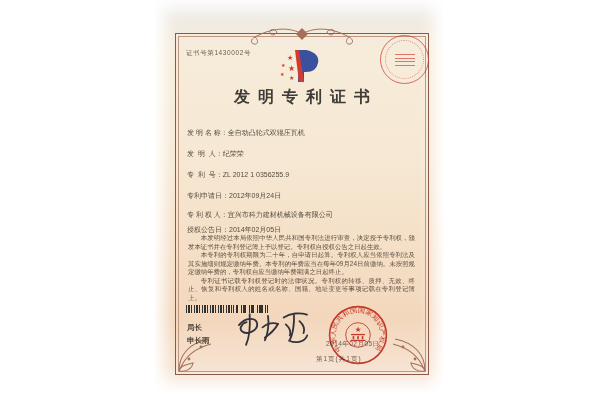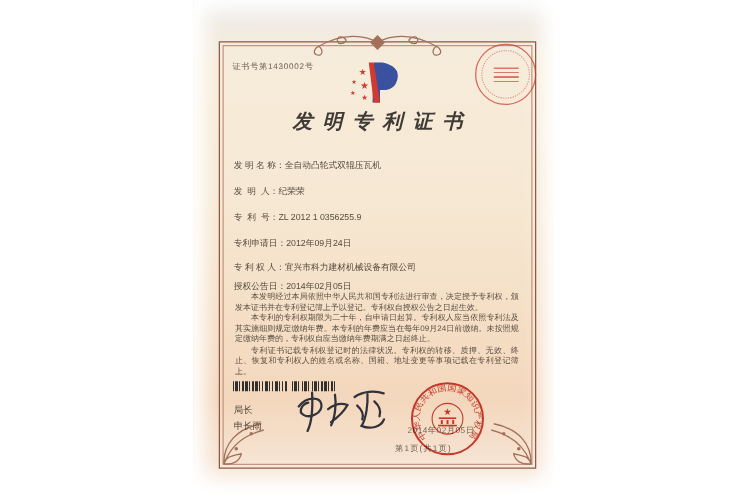--- a/index.html
+++ b/index.html
@@ -21,35 +21,35 @@
   .vseal{position:absolute;left:204px;top:1px;width:47px;height:47px;border-radius:50%;
         border:1.5px solid rgba(201,54,42,.8);display:flex;align-items:center;
         justify-content:center;opacity:.9;}
   .vseal::before{content:"";position:absolute;inset:4px;border-radius:50%;
         border:1px dotted rgba(201,54,42,.55);}
   .vseal-text{width:20px;height:12px;
         background:repeating-linear-gradient(180deg,rgba(201,54,42,.7) 0 1.2px,
                    transparent 1.2px 3.6px);}
   .title{position:absolute;left:0;top:53px;width:100%;text-align:center;font-size:16px;
         font-weight:600;letter-spacing:8px;padding-left:8px;box-sizing:border-box;
-        color:#3f3b36;font-family:"Liberation Serif",serif;font-style:italic;}
+        color:#3f3b36;font-family:"Liberation Serif",serif;}
   .fields{position:absolute;left:11px;top:95px;right:10px;font-size:7px;color:#554a3e;
         line-height:8px;}
   .field-row{display:flex;margin-bottom:13px;}
   .field-row.m4{margin-bottom:11px;}
   .field-row.m5{margin-bottom:7px;}
   .field-label{white-space:pre;}
   .paras{position:absolute;left:12px;right:13px;top:200px;font-size:6.4px;
         line-height:1.34;text-align:justify;color:#5c5044;}
   .paras p{margin:0;text-indent:2em;}
   .barcode{position:absolute;left:10px;top:271px;width:82px;height:8px;
         background:repeating-linear-gradient(90deg,#30302e 0 1px,transparent 1px 2.1px,
         #30302e 2.1px 4.4px,transparent 4.4px 5.3px,#30302e 5.3px 6px,transparent 6px 7.9px);}
   .signer{position:absolute;left:11px;top:287px;font-size:7.5px;color:#4e4237;
-        line-height:13px;}
+        line-height:13px;font-weight:bold;}
   .signature{position:absolute;left:58px;top:273px;width:78px;height:44px;
         transform:rotate(-3deg);}
   .seal-date{position:absolute;left:150px;top:306px;font-size:6.6px;color:#72634f;
         letter-spacing:.4px;}
   .big-seal{position:absolute;left:152px;top:271px;width:60px;height:60px;
         opacity:.95;mix-blend-mode:multiply;}
   .footer{position:absolute;left:140px;top:321px;font-size:6.5px;color:#6b5c4e;
         letter-spacing:1px;}
   .ornament-top{position:absolute;left:50%;top:-11px;transform:translateX(-50%);}
   .corner{position:absolute;bottom:1px;}

